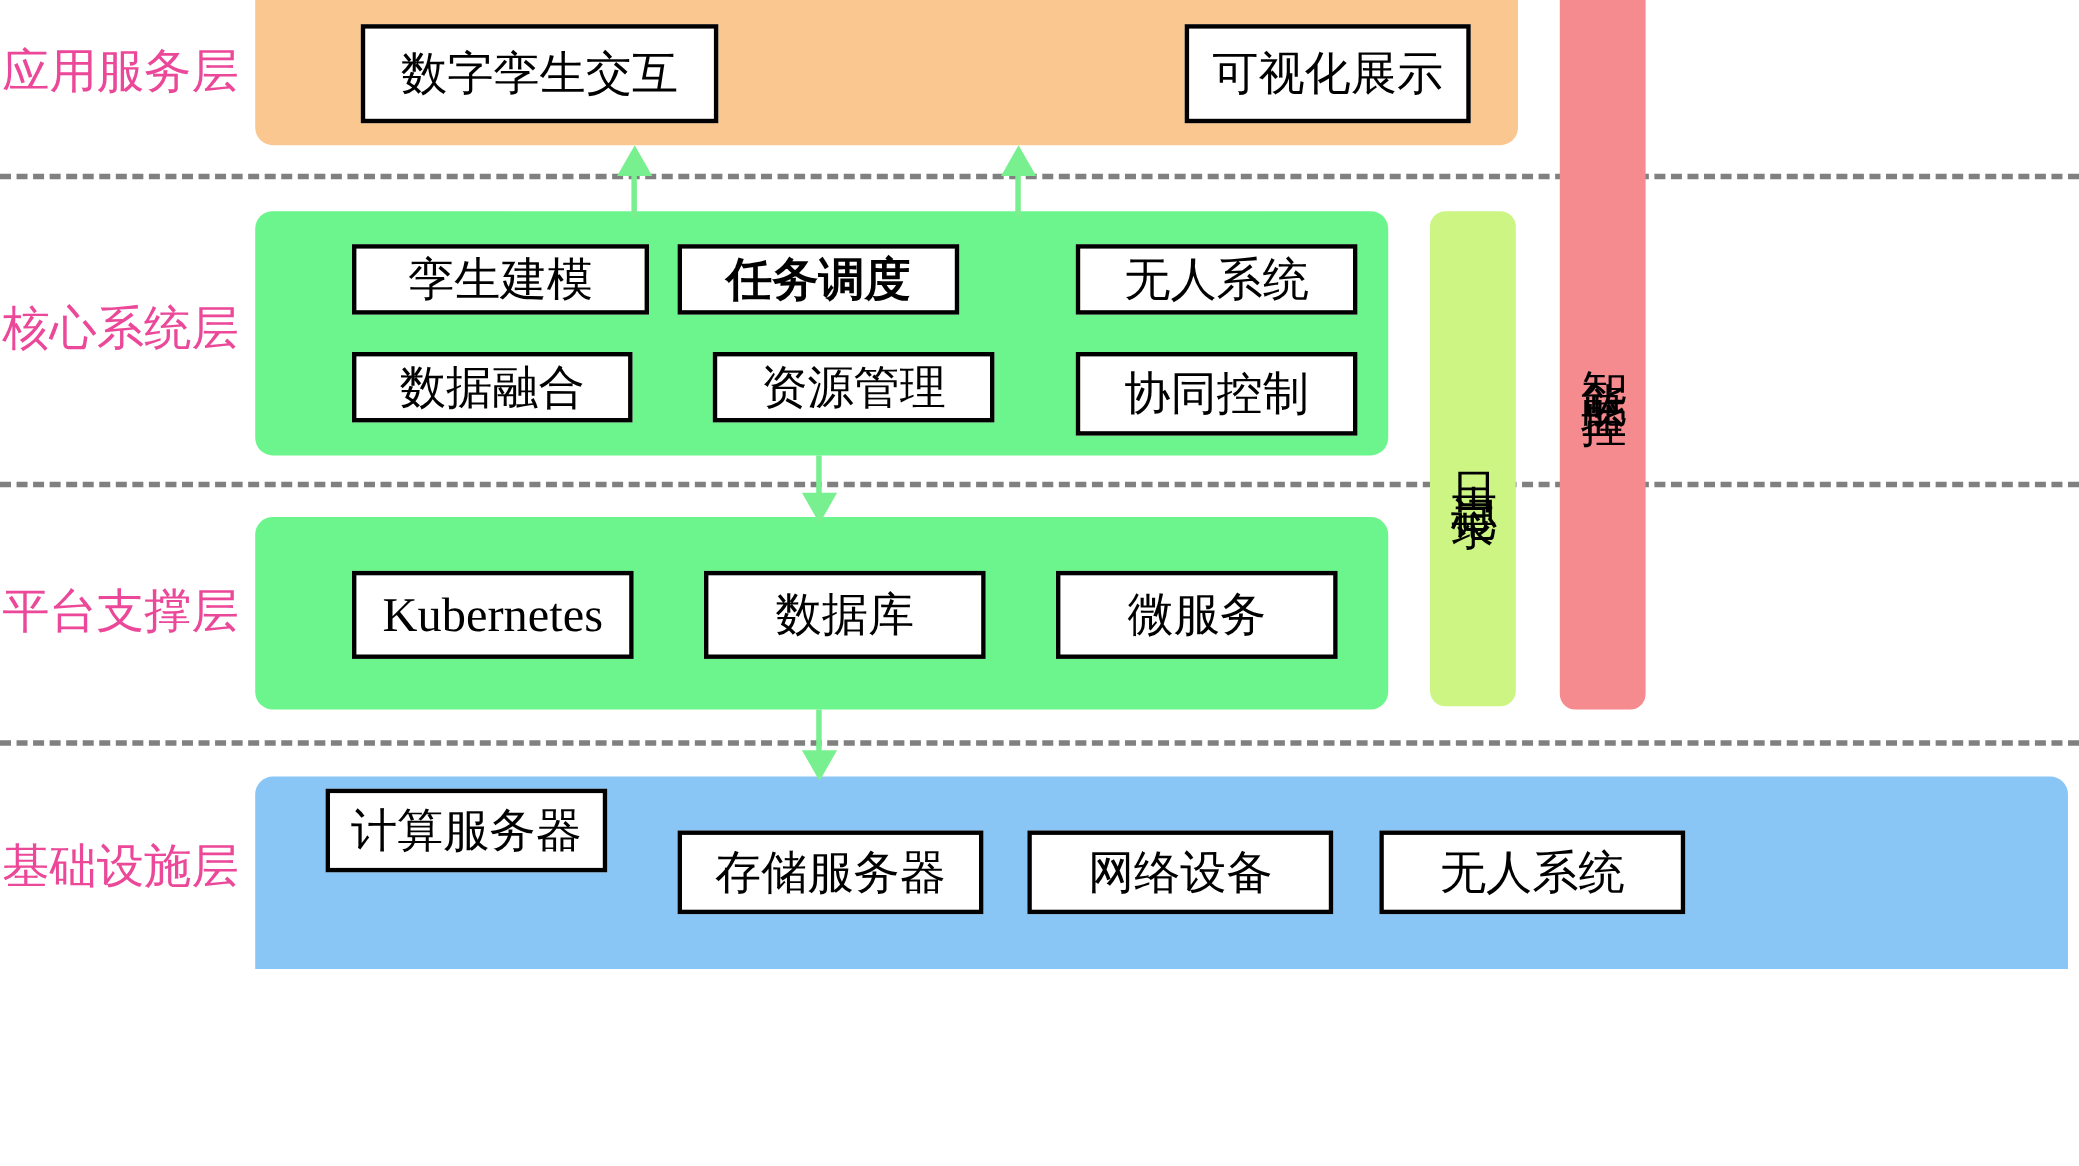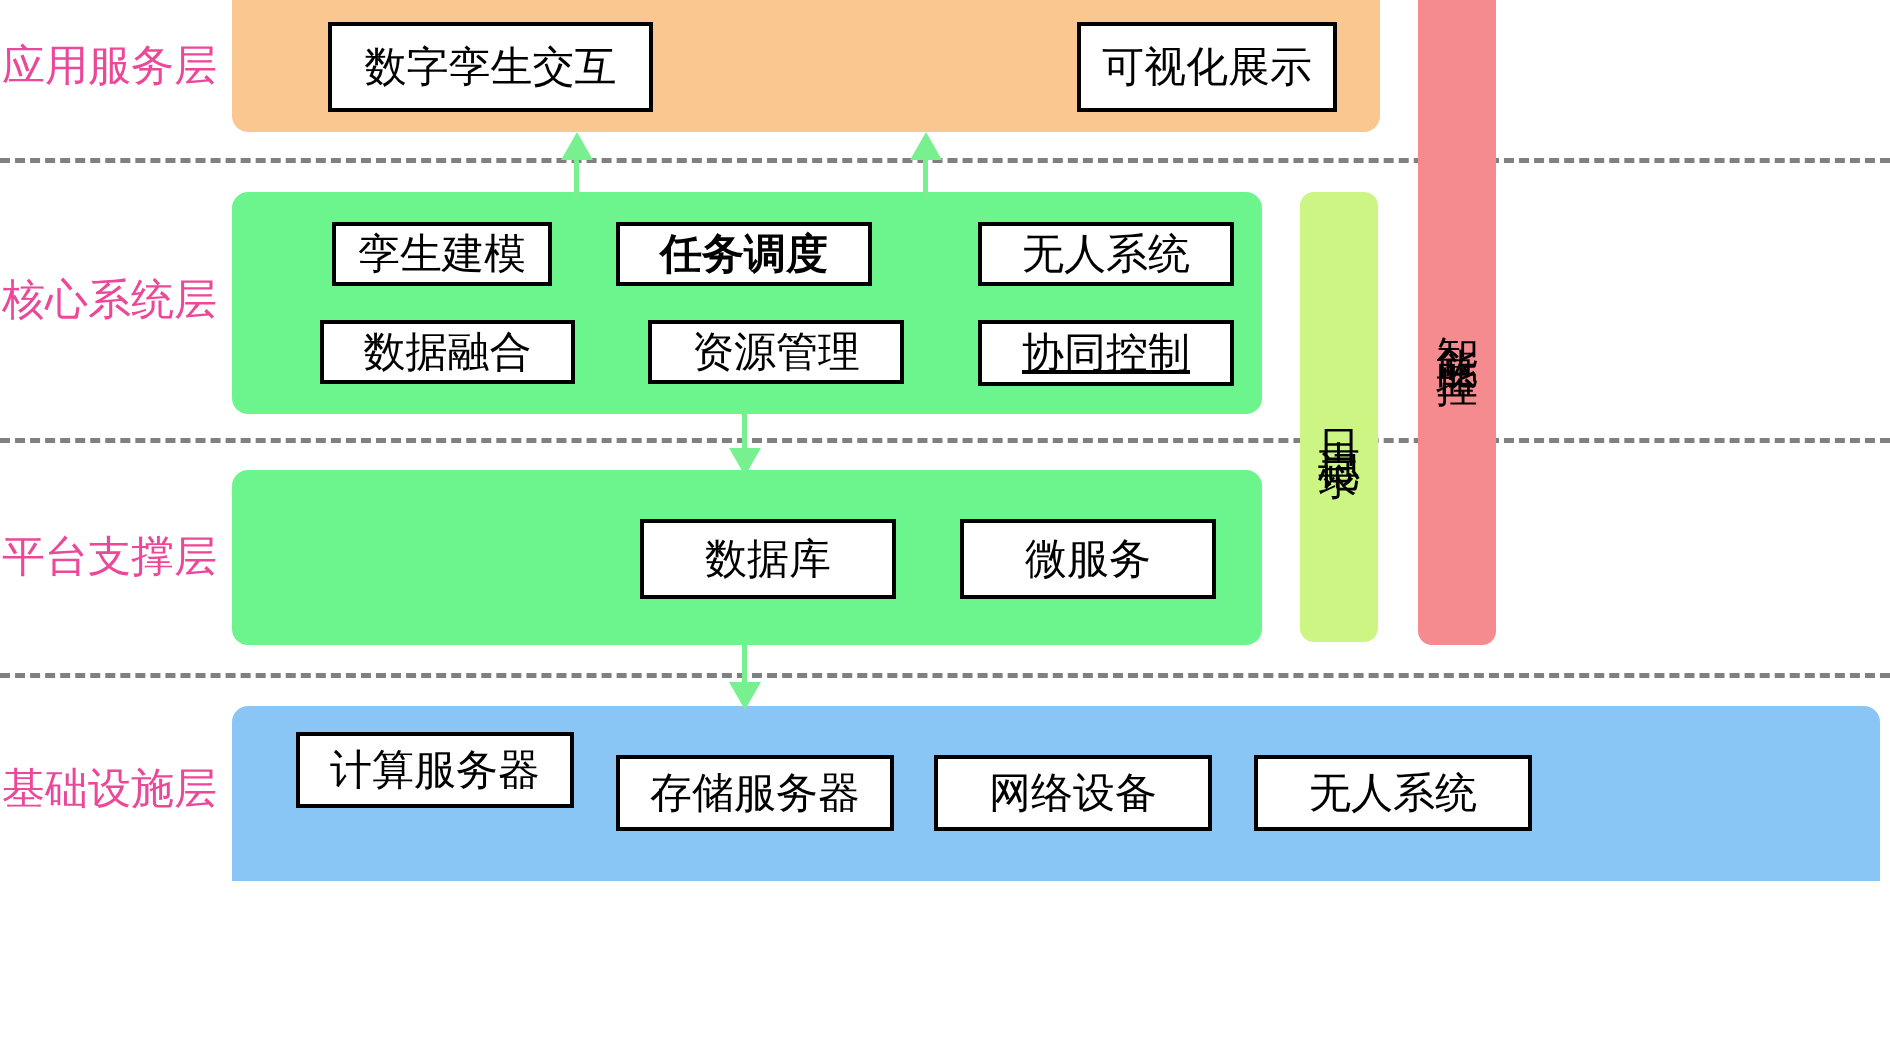--- a/index.html
+++ b/index.html
@@ -119,36 +119,37 @@
   <div class="layer-label" style="top:535px;">平台支撑层</div>
   <div class="layer-label" style="top:767px;">基础设施层</div>
 
   <div class="band band-app" style="left:232px; top:0px; width:1148px; height:132px; border-top-left-radius:0; border-top-right-radius:0;"></div>
 
   <div class="module" style="left:304px; top:22px; width:325px; height:90px;">数字孪生交互</div>
   <div class="module" style="left:1053px; top:22px; width:260px; height:90px;">可视化展示</div>
 
   <div class="band band-core" style="left:232px; top:192px; width:1030px; height:222px;"></div>
 
-  <div class="module" style="left:308px; top:222px; width:220px; height:64px;">孪生建模</div>
+  <div class="module" style="left:296px; top:222px; width:270px; height:64px;">孪生建模</div>
   <div class="module" style="left:592px; top:222px; width:256px; height:64px;font-weight:bold;">任务调度</div>
   <div class="module" style="left:954px; top:222px; width:256px; height:64px;">无人系统</div>
 
   <div class="module" style="left:296px; top:320px; width:255px; height:64px;">数据融合</div>
   <div class="module" style="left:624px; top:320px; width:256px; height:64px;">资源管理</div>
-  <div class="module" style="left:954px; top:320px; width:256px; height:66px;text-decoration:underline;">协同控制</div>
+  <div class="module" style="left:954px; top:320px; width:256px; height:76px;">协同控制</div>
 
   <div class="band band-platform" style="left:232px; top:470px; width:1030px; height:175px;"></div>
 
+  <div class="module latin" style="left:296px; top:519px; width:256px; height:80px;">Kubernetes</div>
   <div class="module" style="left:616px; top:519px; width:256px; height:80px;">数据库</div>
   <div class="module" style="left:936px; top:519px; width:256px; height:80px;">微服务</div>
 
   <div class="band band-infra" style="left:232px; top:706px; width:1648px; height:175px; border-bottom-left-radius:0; border-bottom-right-radius:0;"></div>
 
-  <div class="module" style="left:272px; top:732px; width:278px; height:76px;">计算服务器</div>
+  <div class="module" style="left:272px; top:717px; width:256px; height:76px;">计算服务器</div>
   <div class="module" style="left:592px; top:755px; width:278px; height:76px;">存储服务器</div>
   <div class="module" style="left:910px; top:755px; width:278px; height:76px;">网络设备</div>
   <div class="module" style="left:1230px; top:755px; width:278px; height:76px;">无人系统</div>
 
   <div class="sideband sideband-log" style="left:1300px; top:192px; width:78px; height:450px;">
     <span class="sideband-text">日志记录</span>
   </div>
 
   <div class="sideband sideband-mon" style="left:1418px; top:0px; width:78px; height:645px; border-top-left-radius:0; border-top-right-radius:0;">
     <span class="sideband-text">智能监控</span>

